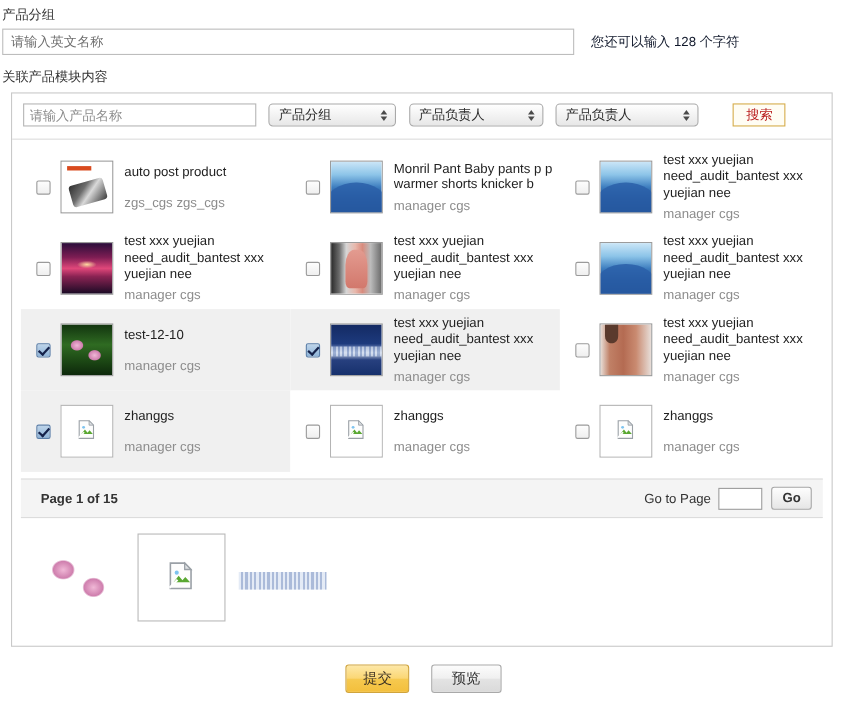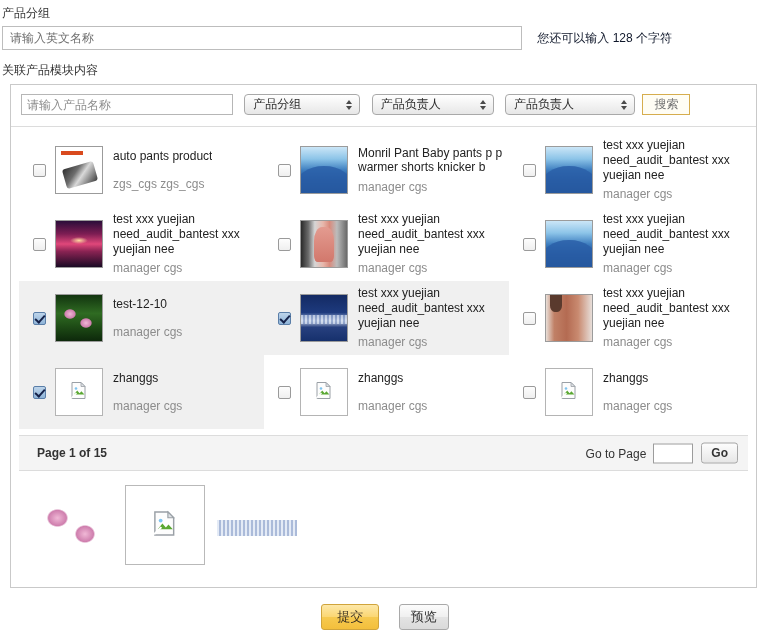--- a/index.html
+++ b/index.html
@@ -120,28 +120,28 @@
     left: 0;
     border-left: 3.5px solid transparent;
     border-right: 3.5px solid transparent;
   }
   .sel .arrows:before { top: 1px;  border-bottom: 4px solid #4a4a4a; }
   .sel .arrows:after  { bottom: 1px; border-top: 4px solid #4a4a4a; }
 
   .search-btn {
     display: inline-block;
     vertical-align: middle;
-    margin-left: 4px;
+    margin-left: 28px;
     height: 21px;
     line-height: 19px;
     box-sizing: border-box;
     padding: 0 11px;
     border: 1px solid #d6ad4e;
     background: #fffdf4;
-    color: #737373;
+    color: #b91c1c;
     font-size: 12px;
     font-family: "Liberation Sans", "DejaVu Sans", sans-serif;
     cursor: pointer;
   }
 
   
   .grid {
     padding: 6px 0 0 8px;
     box-sizing: border-box;
   }
@@ -434,21 +434,21 @@
     background: linear-gradient(to bottom,#fde8a8 0%,#fbd775 48%,#f6c94f 52%,#f3bf3c 100%);
     color: #3d3223;
     font-size: 13px;
     font-family: "Liberation Sans", "DejaVu Sans", sans-serif;
     cursor: pointer;
     vertical-align: middle;
   }
   .btn-preview {
     display: inline-block;
     margin-left: 16px;
-    width: 50px;
+    width: 64px;
     height: 26px;
     line-height: 24px;
     box-sizing: border-box;
     border: 1px solid #a9a9a9;
     border-radius: 3px;
     background: linear-gradient(to bottom,#fcfcfc 0%,#f0f0f0 48%,#e3e3e3 52%,#dadada 100%);
     color: #333;
     font-size: 13px;
     font-family: "Liberation Sans", "DejaVu Sans", sans-serif;
     cursor: pointer;
@@ -491,21 +491,21 @@
   </div>
 
   <div class="grid" id="product-grid">
       <div class="grid-row">
         <div class="card">
           <span class="cb"></span>
           <span class="thumb">
             <span class="art art-phone"></span>
           </span>
           <span class="card-text">
-            <div class="card-title short">auto pants product</div>
+            <div class="card-title short">auto post product</div>
             <div class="card-owner">zgs_cgs zgs_cgs</div>
           </span>
         </div>
         <div class="card">
           <span class="cb"></span>
           <span class="thumb">
             <span class="art art-bluemtn"></span>
           </span>
           <span class="card-text">
             <div class="card-title">Monril Pant Baby pants p p warmer shorts knicker b</div>

